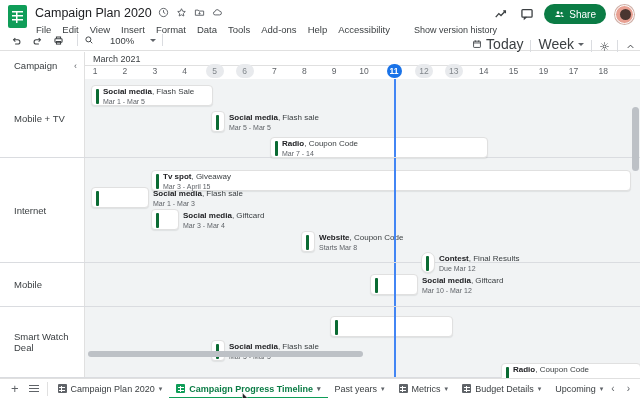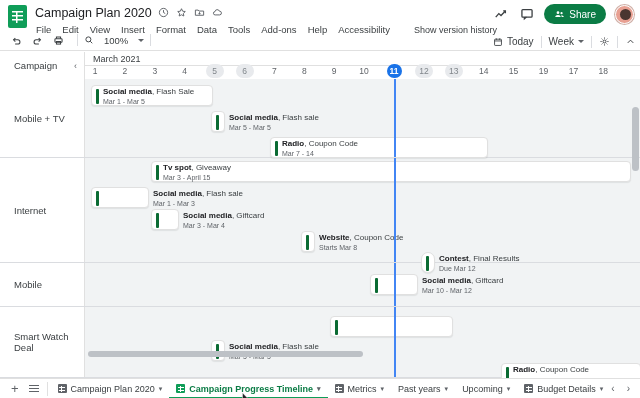--- a/index.html
+++ b/index.html
@@ -41,26 +41,26 @@
   .share-btn svg { width: 11px; height: 11px; fill: #fff; }
   .avatar { width: 19px; height: 19px; border-radius: 50%; background: #e8a092; border: 1.5px solid #fff;
             box-shadow: 0 0 0 1px #d0b0a8; position: relative; overflow: hidden; }
   .avatar::after { content:""; position:absolute; left:4px; top:3px; width:11px; height:11px; border-radius:50%; background:#4a3630; }
 
   
   .toolbar { height: 21px; border-bottom: 1px solid #e0e0e0; display: flex; align-items: center; padding: 0 8px; position: relative; }
   .tool-ico { width: 16px; height: 16px; display:flex; align-items:center; justify-content:center; margin-right: 5px; }
   .tool-ico svg { width: 11px; height: 11px; stroke: #3c4043; fill: none; stroke-width: 1.5; }
   .tool-sep { width: 1px; height: 12px; background: #dadce0; margin: 0 6px; }
-  .zoom-box { display: flex; align-items: center; gap: 10px; font-size: 9.5px; color: #3c4043; }
+  .zoom-box { display: flex; align-items: center; gap: 16px; font-size: 9.5px; color: #3c4043; }
   .zoom-box svg { width: 10px; height: 10px; stroke: #3c4043; fill: none; stroke-width: 1.5; }
   .caret { width:0;height:0;border-left:3px solid transparent;border-right:3px solid transparent;border-top:3.5px solid #5f6368; }
 
   
-  .tl-controls { position: absolute; right: 4px; top: 31px; height: 21px; display: flex; align-items: center; gap: 7px; font-size: 10px; color: #3c4043; }
+  .tl-controls { position: absolute; right: 4px; top: 31px; height: 21px; display: flex; align-items: flex-end; gap: 7px; font-size: 14px; color: #3c4043; }
   .tl-controls svg { stroke: #3c4043; fill: none; stroke-width: 1.4; }
   .tlc-item { display: flex; align-items: center; gap: 4px; white-space: nowrap; }
   .vsep { width: 1px; height: 12px; background: #dadce0; }
 
   
   .tl-wrap { position: absolute; left: 0; top: 52px; width: 640px; height: 326px; background: #fff; }
 
   .tl-header { position: absolute; left: 0; top: 0; width: 640px; height: 14px; background: #fff; border-bottom: 1px solid #e0e0e0; z-index: 6; }
   .campaign-cell { position: absolute; left: 0; top: 0; width: 85px; height: 27px; display: flex; align-items: center;
                    justify-content: space-between; padding: 0 7px 0 14px; border-right: 1px solid #e0e0e0; background:#fff; }
@@ -310,21 +310,21 @@
                 <div class="bt1"><b>Radio</b>, Coupon Code</div>
                 <div class="bt2">Mar 7 - 14</div>
               </span>
             </div>
             <div class="todayline" style="left: 309px; height: 100%; background: rgb(66, 133, 244);"></div>
           </div>
         </div>
         <div class="row" style="height: 105px;">
           <div class="row-label">Internet</div>
           <div class="lane">
-            <div class="bar" style="left: 66px; width: 480px; top: 3px;">
+            <div class="bar" style="left: 66px; width: 480px; top: 12px;">
               <span class="accent"></span>
               <span class="btxt">
                 <div class="bt1"><b>Tv spot</b>, Giveaway</div>
                 <div class="bt2">Mar 3 - April 15</div>
               </span>
             </div>
             <div class="bar outside" style="left: 6px; width: 58px; top: 29px;">
               <span class="accent"></span>
               <span class="btxt">
                 <div class="bt1"><b>Social media</b>, Flash sale</div>
@@ -413,35 +413,35 @@
           <span class="tabico"></span>
           <span>Campaign Plan 2020</span>
           <span class="tabcaret">▾</span>
         </div>
         <div class="sheet-tab active">
           <span class="tabico"></span>
           <span>Campaign Progress Timeline</span>
           <span class="tabcaret">▾</span>
         </div>
         <div class="sheet-tab">
+          <span>Past years</span>
+          <span class="tabcaret">▾</span>
+        </div>
+        <div class="sheet-tab">
           <span class="tabico"></span>
           <span>Metrics</span>
-          <span class="tabcaret">▾</span>
-        </div>
-        <div class="sheet-tab">
-          <span>Past years</span>
-          <span class="tabcaret">▾</span>
-        </div>
-        <div class="sheet-tab">
-          <span>Upcoming</span>
           <span class="tabcaret">▾</span>
         </div>
         <div class="sheet-tab">
           <span class="tabico"></span>
           <span>Budget Details</span>
+          <span class="tabcaret">▾</span>
+        </div>
+        <div class="sheet-tab">
+          <span>Upcoming</span>
           <span class="tabcaret">▾</span>
         </div>
       </div>
     <div class="tab-nav">
       <span>‹</span>
       <span>›</span>
     </div>
   </div>
 
   <div class="cursor">

